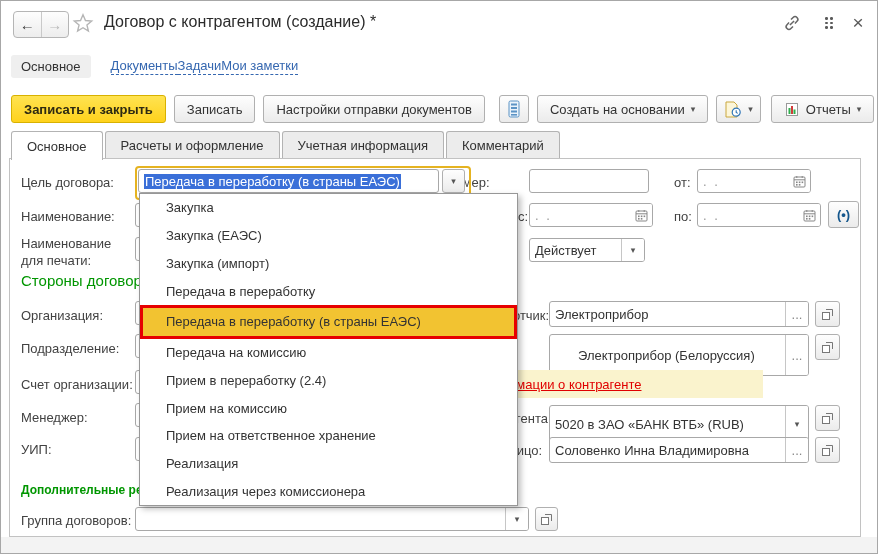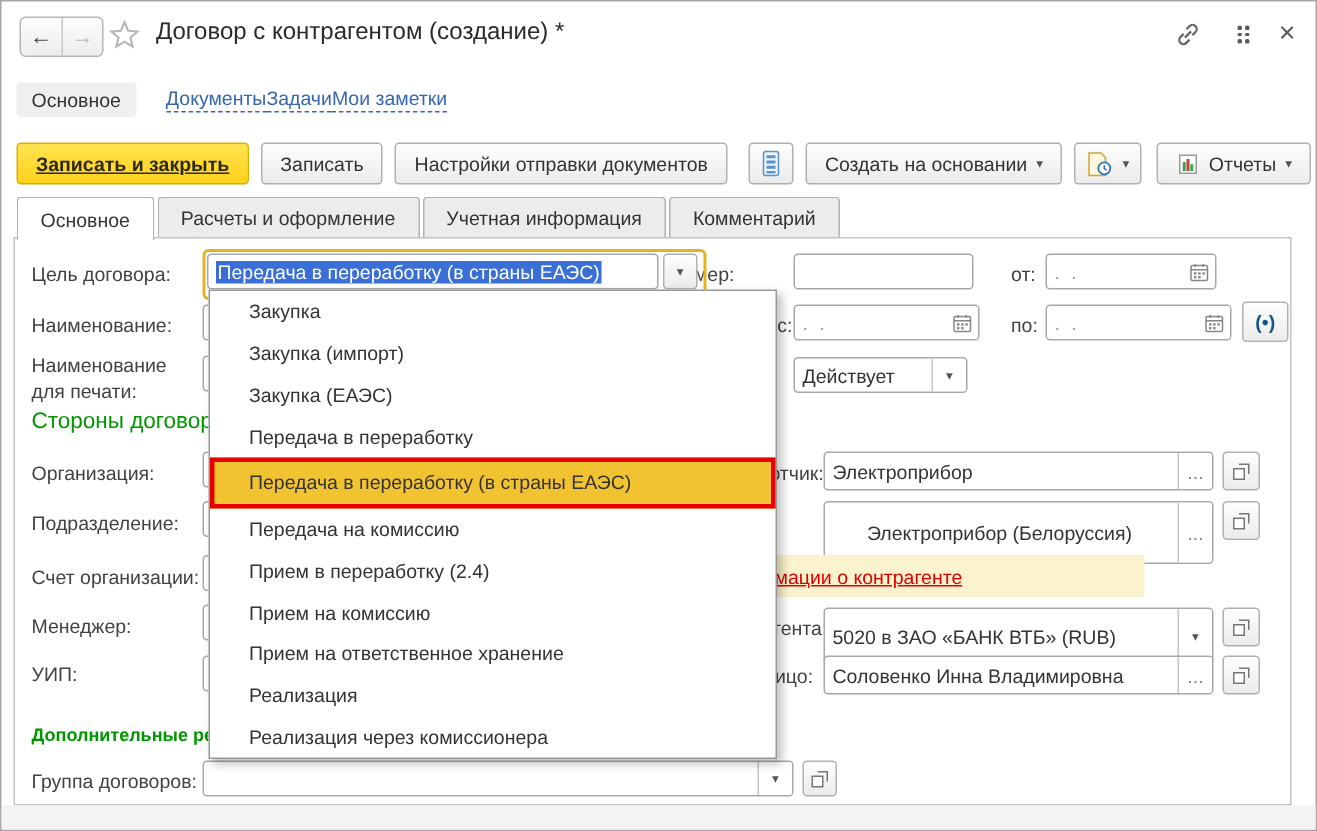--- a/index.html
+++ b/index.html
@@ -14,21 +14,21 @@
   .winicon{position:absolute;top:11px;width:24px;height:22px;display:flex;align-items:center;justify-content:center;color:#5a5a5a;cursor:default;}
   .dotgrid{display:grid;grid-template-columns:3px 3px;grid-gap:2px;}
   .dotgrid i{width:2.5px;height:2.5px;background:#5a5a5a;border-radius:50%;}
   
   .navrow{position:absolute;left:10px;top:52px;height:26px;display:flex;align-items:center;gap:20px;}
   .nav-pill{background:#efefef;border-radius:3px;padding:4px 10px;color:#333;}
   .nav-link{color:#3567b0;border-bottom:1px dashed #3567b0;padding-bottom:1px;cursor:pointer;}
   
   .toolbar{position:absolute;left:10px;top:94px;height:28px;display:flex;align-items:stretch;gap:8px;}
   .btn{border:1px solid #b0b0b0;border-radius:3px;background:linear-gradient(#fefefe,#ebebeb);color:#333;display:flex;align-items:center;justify-content:center;padding:0 12px;white-space:nowrap;gap:6px;}
-  .btn-yellow{background:linear-gradient(#ffe351,#ffd21c);border-color:#d8b100;font-weight:bold;color:#2e2a12;text-decoration:underline;}
+  .btn-yellow{background:linear-gradient(#ffe351,#ffd21c);border-color:#d8b100;font-weight:bold;color:#2e2a12;}
   .icon-btn{padding:0 7px;}
   .caret{font-size:9px;color:#555;line-height:1;}
   
   .tabs{position:absolute;left:10px;top:130px;display:flex;}
   .tab{height:27px;box-sizing:border-box;border:1px solid #b3b3b3;border-bottom:none;border-radius:3px 3px 0 0;background:#ececec;display:flex;align-items:center;padding:0 15px;margin-right:2px;color:#333;}
   .tab.active{background:#fff;height:29px;position:relative;z-index:4;}
   
   .panel{position:absolute;left:8px;top:157px;width:852px;height:379px;border:1px solid #c2c2c2;box-sizing:border-box;background:#fff;}
   .bottomstrip{position:absolute;left:0;top:536px;width:878px;height:18px;background:#f3f3f3;}
   .lbl{position:absolute;color:#424242;white-space:nowrap;}
@@ -306,22 +306,22 @@
   </div>
   <div class="sqbtn" style="left:534px;top:506px;width:23px;">
     <svg width="13" height="13" viewBox="0 0 13 13">
         <rect x="1.5" y="4.5" width="7" height="7" fill="#fff" stroke="#777"></rect>
         <path d="M5 1.5h6.5V8" fill="none" stroke="#777"></path>
       </svg>
   </div>
 
   <div class="dropdown" id="dropdown-list">
       <div class="dd-item">Закупка</div>
+      <div class="dd-item">Закупка (ЕАЭС)</div>
       <div class="dd-item">Закупка (импорт)</div>
-      <div class="dd-item">Закупка (ЕАЭС)</div>
       <div class="dd-item">Передача в переработку</div>
       <div class="dd-item hl">Передача в переработку (в страны ЕАЭС)</div>
       <div class="dd-item">Передача на комиссию</div>
       <div class="dd-item">Прием в переработку (2.4)</div>
       <div class="dd-item">Прием на комиссию</div>
       <div class="dd-item">Прием на ответственное хранение</div>
       <div class="dd-item">Реализация</div>
       <div class="dd-item">Реализация через комиссионера</div>
     </div>
 

